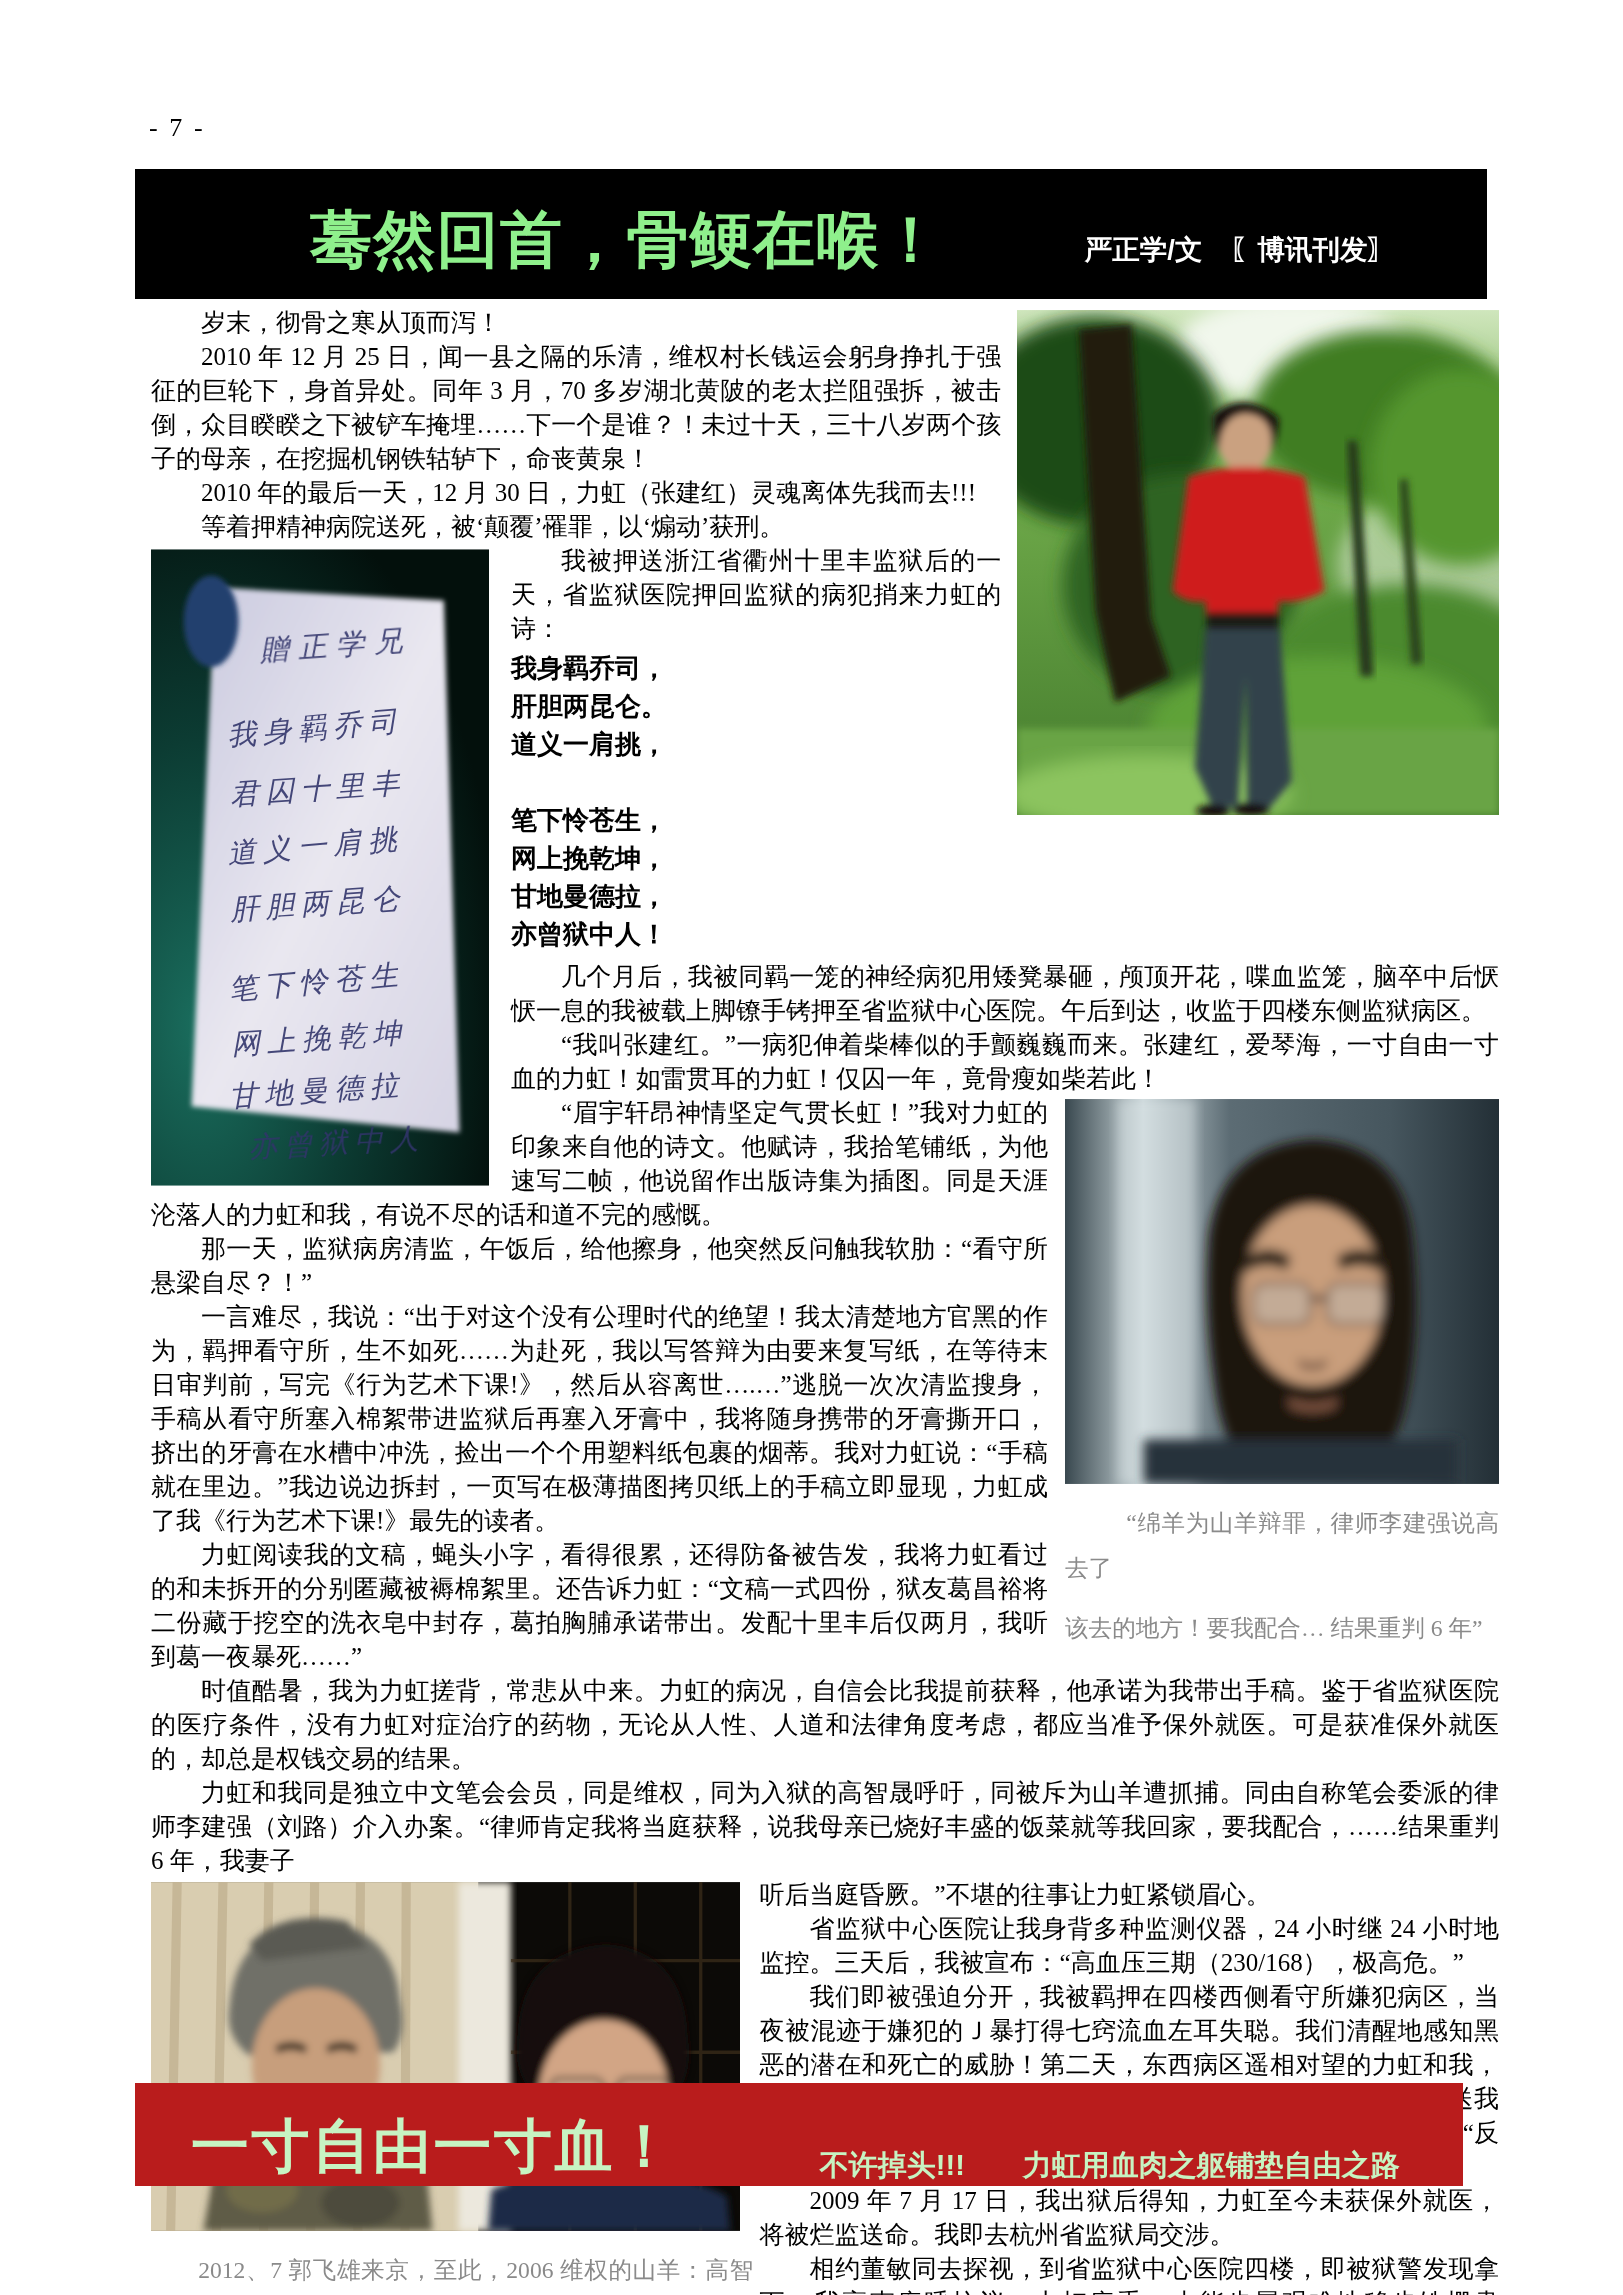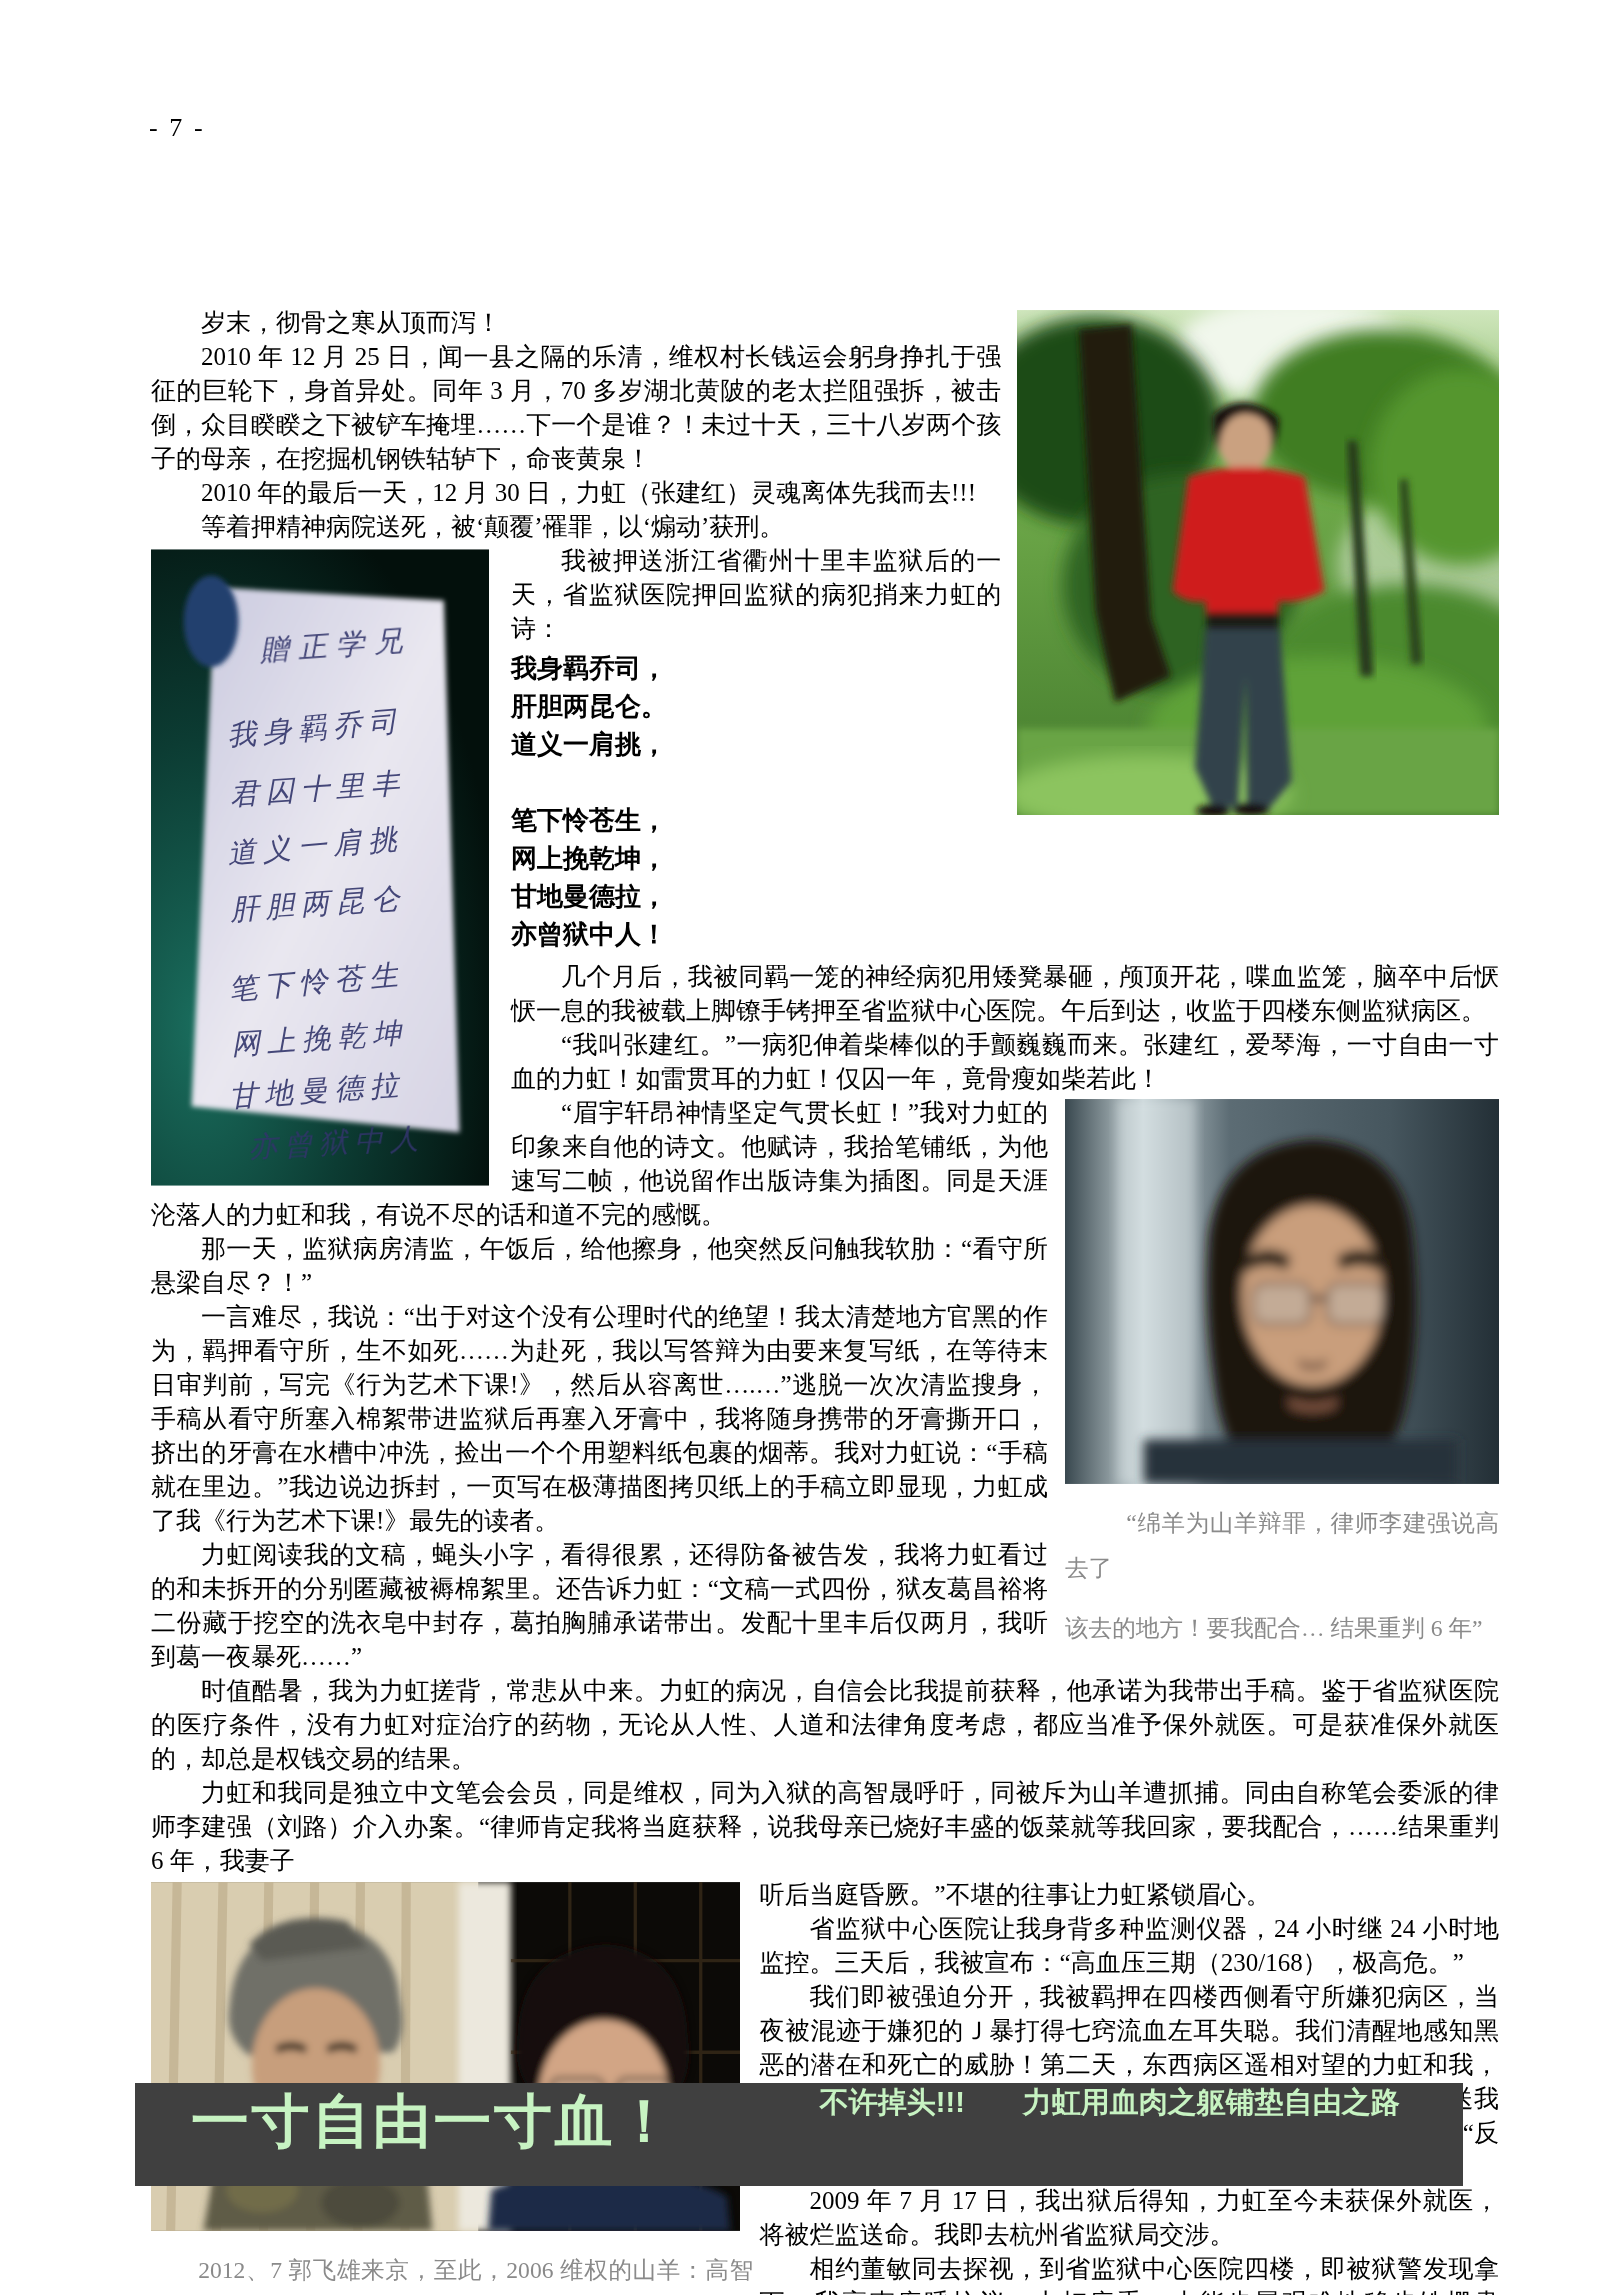--- a/index.html
+++ b/index.html
@@ -21,34 +21,38 @@
   .float-left{float:left;}
   .photo-garden{width:482px;height:505px;margin:3.9px 0 9.2px 15.7px;}
   .photo-manuscript{width:338px;height:637px;margin:5.2px 22px 10.5px 0;}
   .portrait-box{width:434px;margin:2.6px 0 9.2px 17px;}
   .visitors-box{width:589px;margin:3.9px 19.6px 9.2px 0;}
   .caption{color:#8a8a8a;font-size:23.6px;line-height:45px;text-align:justify;margin-top:7.9px;}
   .caption.indent1{text-indent:2.6em;}
   .poem{font-weight:bold;font-size:26px;line-height:38px;margin:3.9px 0 6.5px 137px;}
   .poem .stanza-gap{height:38px;}
   
-  .footer-band{position:absolute;left:135px;top:2083px;width:1328px;height:103px;background:#404040;
-        display:flex;align-items:flex-start;}
+  .footer-band{position:absolute;left:135px;top:2083px;width:1328px;height:103px;background:#b91c1c;
+        display:flex;align-items:flex-end;}
   .footer-slogan{margin-left:56px;font-family:"Liberation Sans","DejaVu Sans",sans-serif;font-weight:bold;
         font-size:58px;letter-spacing:2.6px;color:#c7f3c2;white-space:nowrap;}
   .footer-sub{margin-left:144px;font-family:"Liberation Sans","DejaVu Sans",sans-serif;font-weight:bold;
         font-size:29px;color:#c7f3c2;white-space:nowrap;}
 </style>
 </head>
 <body>
 
 <div class="page">
 
   <div class="page-number">- 7 -</div>
 
+  <div class="header-band">
+    <div class="header-title">蓦然回首，骨鲠在喉！</div>
+    <div class="header-byline">严正学/文　〖博讯刊发〗</div>
+  </div>
 
   <div class="article">
 
     <div class="float-right photo-garden">
       <svg width="482" height="505" viewBox="0 0 737 772">
         <defs>
           <linearGradient id="gBg" x1="0" y1="0" x2="0" y2="1">
             <stop offset="0" stop-color="#cfe6bc"></stop>
               <stop offset="0.35" stop-color="#6faa4a"></stop>
             <stop offset="1" stop-color="#437a2c"></stop>

